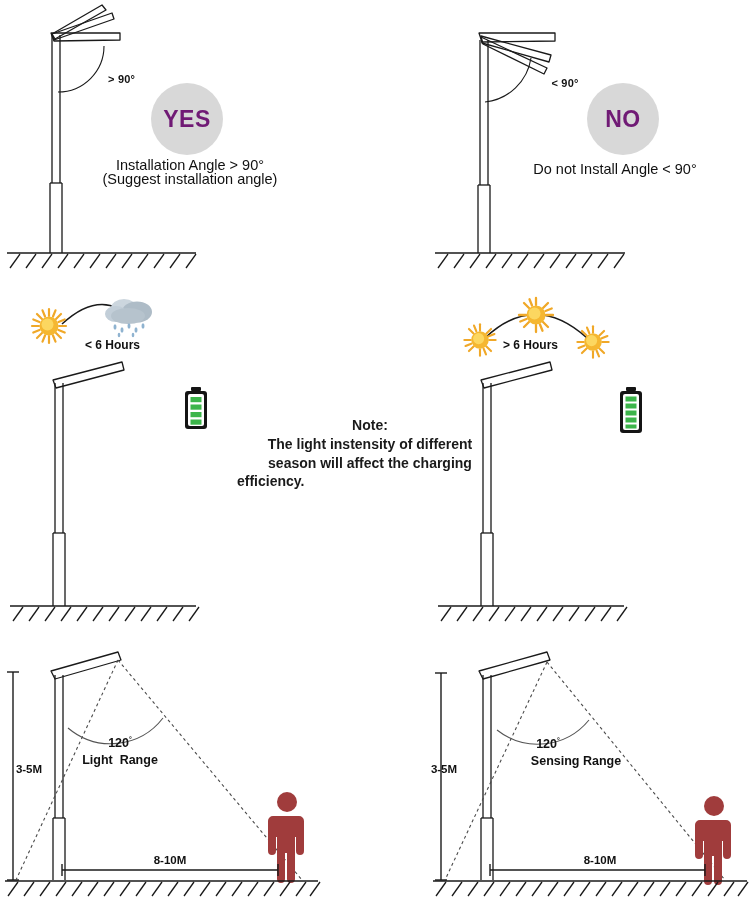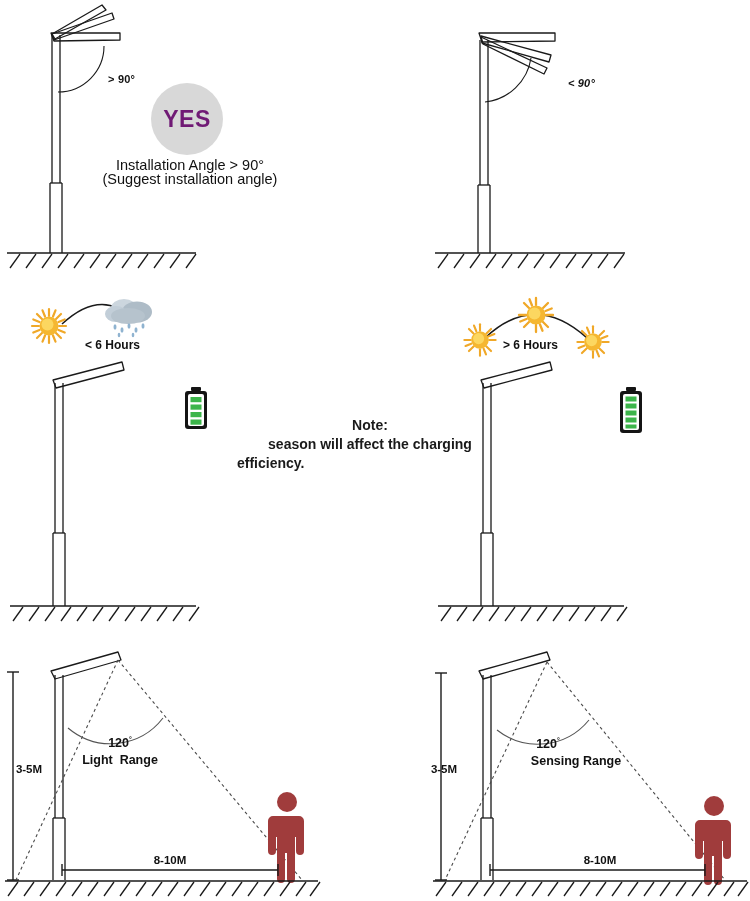--- a/index.html
+++ b/index.html
@@ -101,21 +101,23 @@
         <line x1="127" y1="268" x2="137" y2="254"></line>
           <line x1="143" y1="268" x2="153" y2="254"></line>
         <line x1="159" y1="268" x2="169" y2="254"></line>
           <line x1="175" y1="268" x2="185" y2="254"></line>
         <line x1="191" y1="268" x2="201" y2="254"></line>
           <line x1="207" y1="268" x2="217" y2="254"></line>
         <line x1="223" y1="268" x2="233" y2="254"></line>
           <line x1="239" y1="268" x2="249" y2="254"></line>
       </g>
     </svg>
-    <div class="txt angle-cap" style="left:160px;top:76px;width:60px;text-align:right;font-style:italic;">&lt; 90°</div>
+    <div class="txt angle-cap" style="left:160px;top:76px;width:60px;text-align:center;">&lt; 90°</div>
+    <div class="badge" style="left:212px;top:83px;width:72px;height:72px;background:#d8d8d8;">NO</div>
+    <div class="txt caption" style="left:115px;top:160px;width:250px;">Do not Install Angle &lt; 90°</div>
   </div>
 
   <div class="panel" style="left:0;top:288px;width:375px;height:340px;">
     <svg width="375" height="340" viewBox="0 0 375 340">
 
       <path d="M62,36 Q92,8 118,20" fill="none" stroke="#1a1a1a" stroke-width="1.5"></path>
 
       <g transform="translate(49,38)">
         <g stroke="#f0a828" stroke-width="2.2" stroke-linecap="round">
           <line x1="0" y1="-17" x2="0" y2="-10"></line>
@@ -285,20 +287,21 @@
         <rect x="5.5" y="19.5" width="11" height="5" fill="#3cb54a"></rect>
         <rect x="5.5" y="26.5" width="11" height="5" fill="#3cb54a"></rect>
         <rect x="5.5" y="33.5" width="11" height="4" fill="#3cb54a"></rect>
       </g>
     </svg>
     <div class="txt hours" style="left:128px;top:50px;width:90px;text-align:left;">&gt; 6 Hours</div>
   </div>
 
   <div class="panel" style="left:225px;top:416px;width:290px;">
     <div class="note" style="position:relative;width:290px;">Note:</div>
+    <div class="note" style="position:relative;width:290px;">The light instensity of different</div>
     <div class="note" style="position:relative;width:290px;">season will affect the charging</div>
     <div class="note" style="position:relative;width:290px;text-align:left;padding-left:12px;box-sizing:border-box;">efficiency.</div>
   </div>
 
   <div class="panel" style="left:0;top:640px;width:375px;height:261px;">
     <svg width="375" height="261" viewBox="0 0 375 261">
 
       <g stroke="#1a1a1a" stroke-width="1.4">
         <line x1="13" y1="32" x2="13" y2="240"></line>
         <line x1="7" y1="32" x2="19" y2="32"></line>

